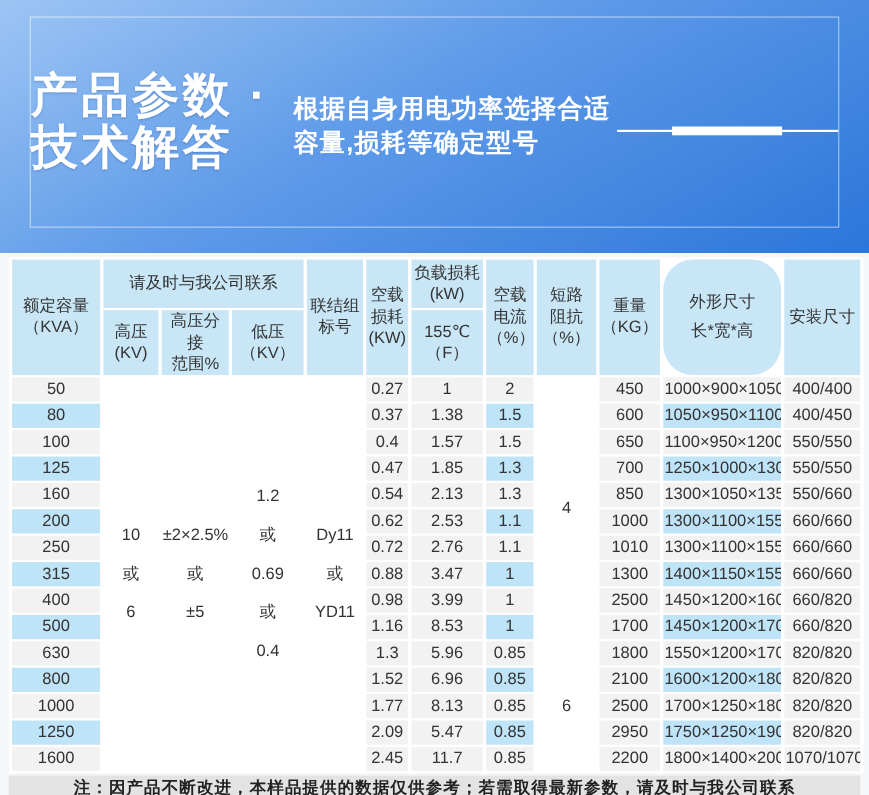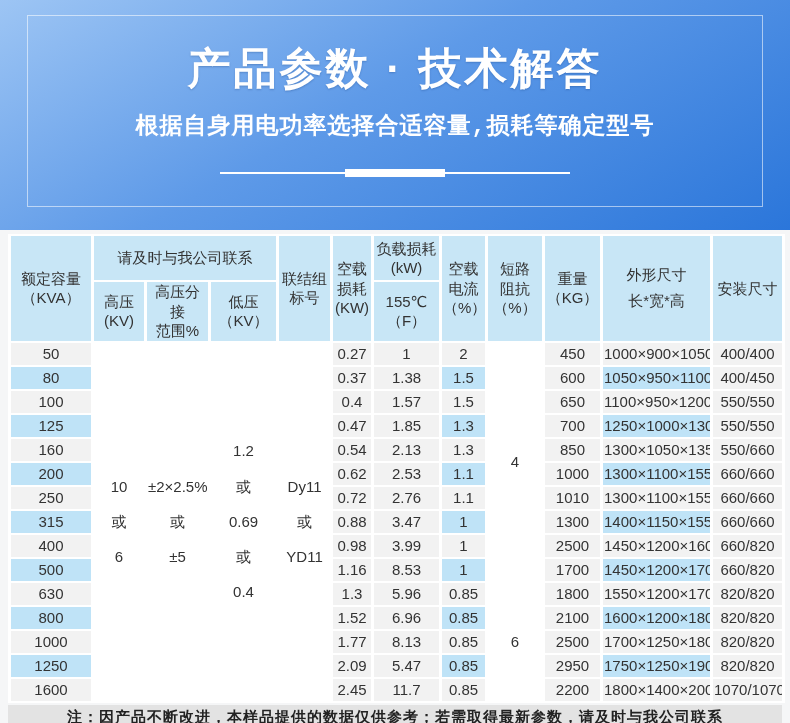--- a/index.html
+++ b/index.html
@@ -16,38 +16,37 @@
     background:linear-gradient(150deg,
       var(--banner-top,#9dc5f4) 0%,
       var(--banner-mid,#5e9ae8) 45%,
       var(--banner-bottom,#2b76da) 100%);
     position:relative;
   }
   .banner-frame{
     position:absolute;
     left:27px;right:27px;top:15px;bottom:23px;
     border:1px solid rgba(255,255,255,.55);
-    display:flex;flex-direction:column;align-items:center;justify-content:center;
+    display:flex;align-items:center;justify-content:center;
   }
   .banner-title{
     margin:0;
     color:#fff;
     font-size:43px;
     font-weight:bold;
     letter-spacing:3px;
     line-height:1.1;
     text-shadow:0 1px 2px rgba(0,40,100,.25);
   }
   .banner-subtitle{
     margin:18px 0 12px;
     color:#fff;
     font-size:23px;
     font-weight:bold;
     letter-spacing:1px;
-    font-family:Liberation Mono, monospace;
   }
   .banner-divider{
     position:relative;
     width:350px;height:8px;
     margin-top:16px;
   }
   .banner-divider::before{
     content:"";position:absolute;left:0;right:0;top:3px;height:2px;background:#fff;
   }
   .banner-divider::after{
@@ -73,21 +72,21 @@
     color:#333;
     overflow:hidden;
   }
   thead th{
     background:var(--header-cell,#c8e6f6);
     line-height:1.3;
     font-size:15px;
   }
   thead tr:first-child th{height:44px;}
   thead tr:last-child th{height:40px;}
-  th.tall-gap{line-height:1.75;}
+  th.tall-gap{line-height:1.75;border-radius:27px;}
   tbody td{
     background:var(--row-gray,#f2f2f2);
     height:22px;
     line-height:22px;
   }
   tbody td.c-merge{
     background:#fff;
     line-height:2.35;
   }
   

